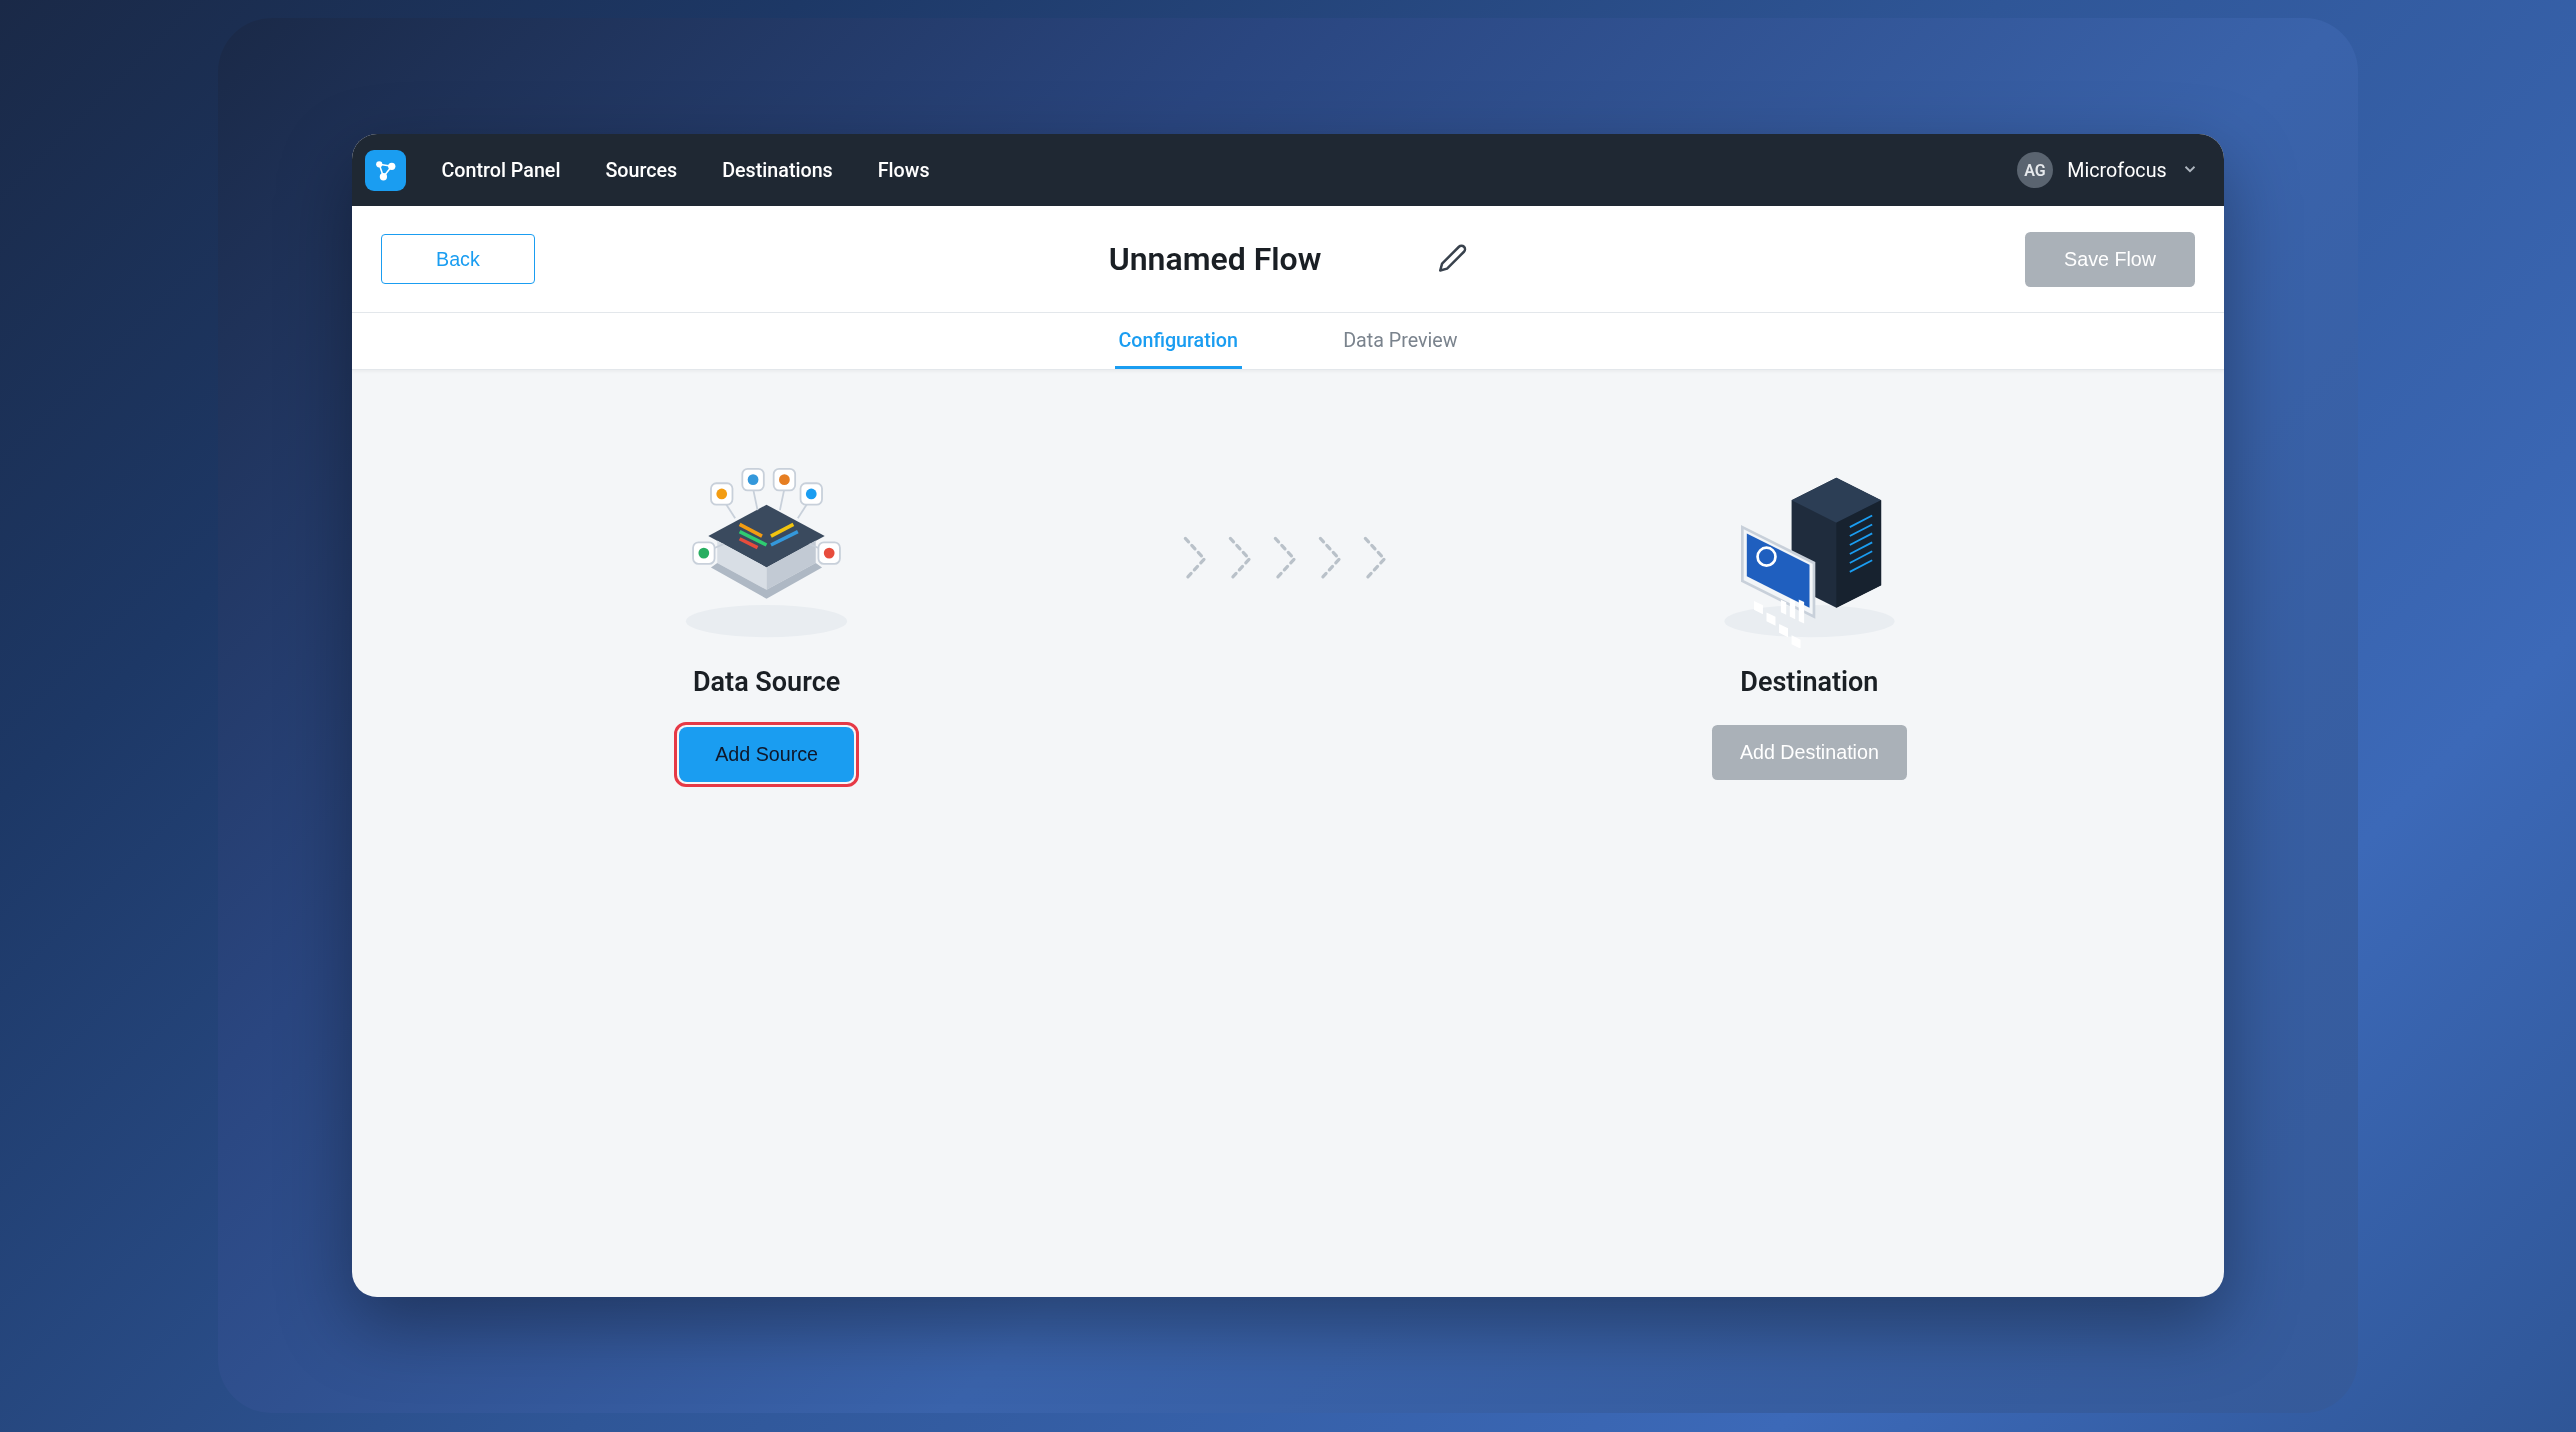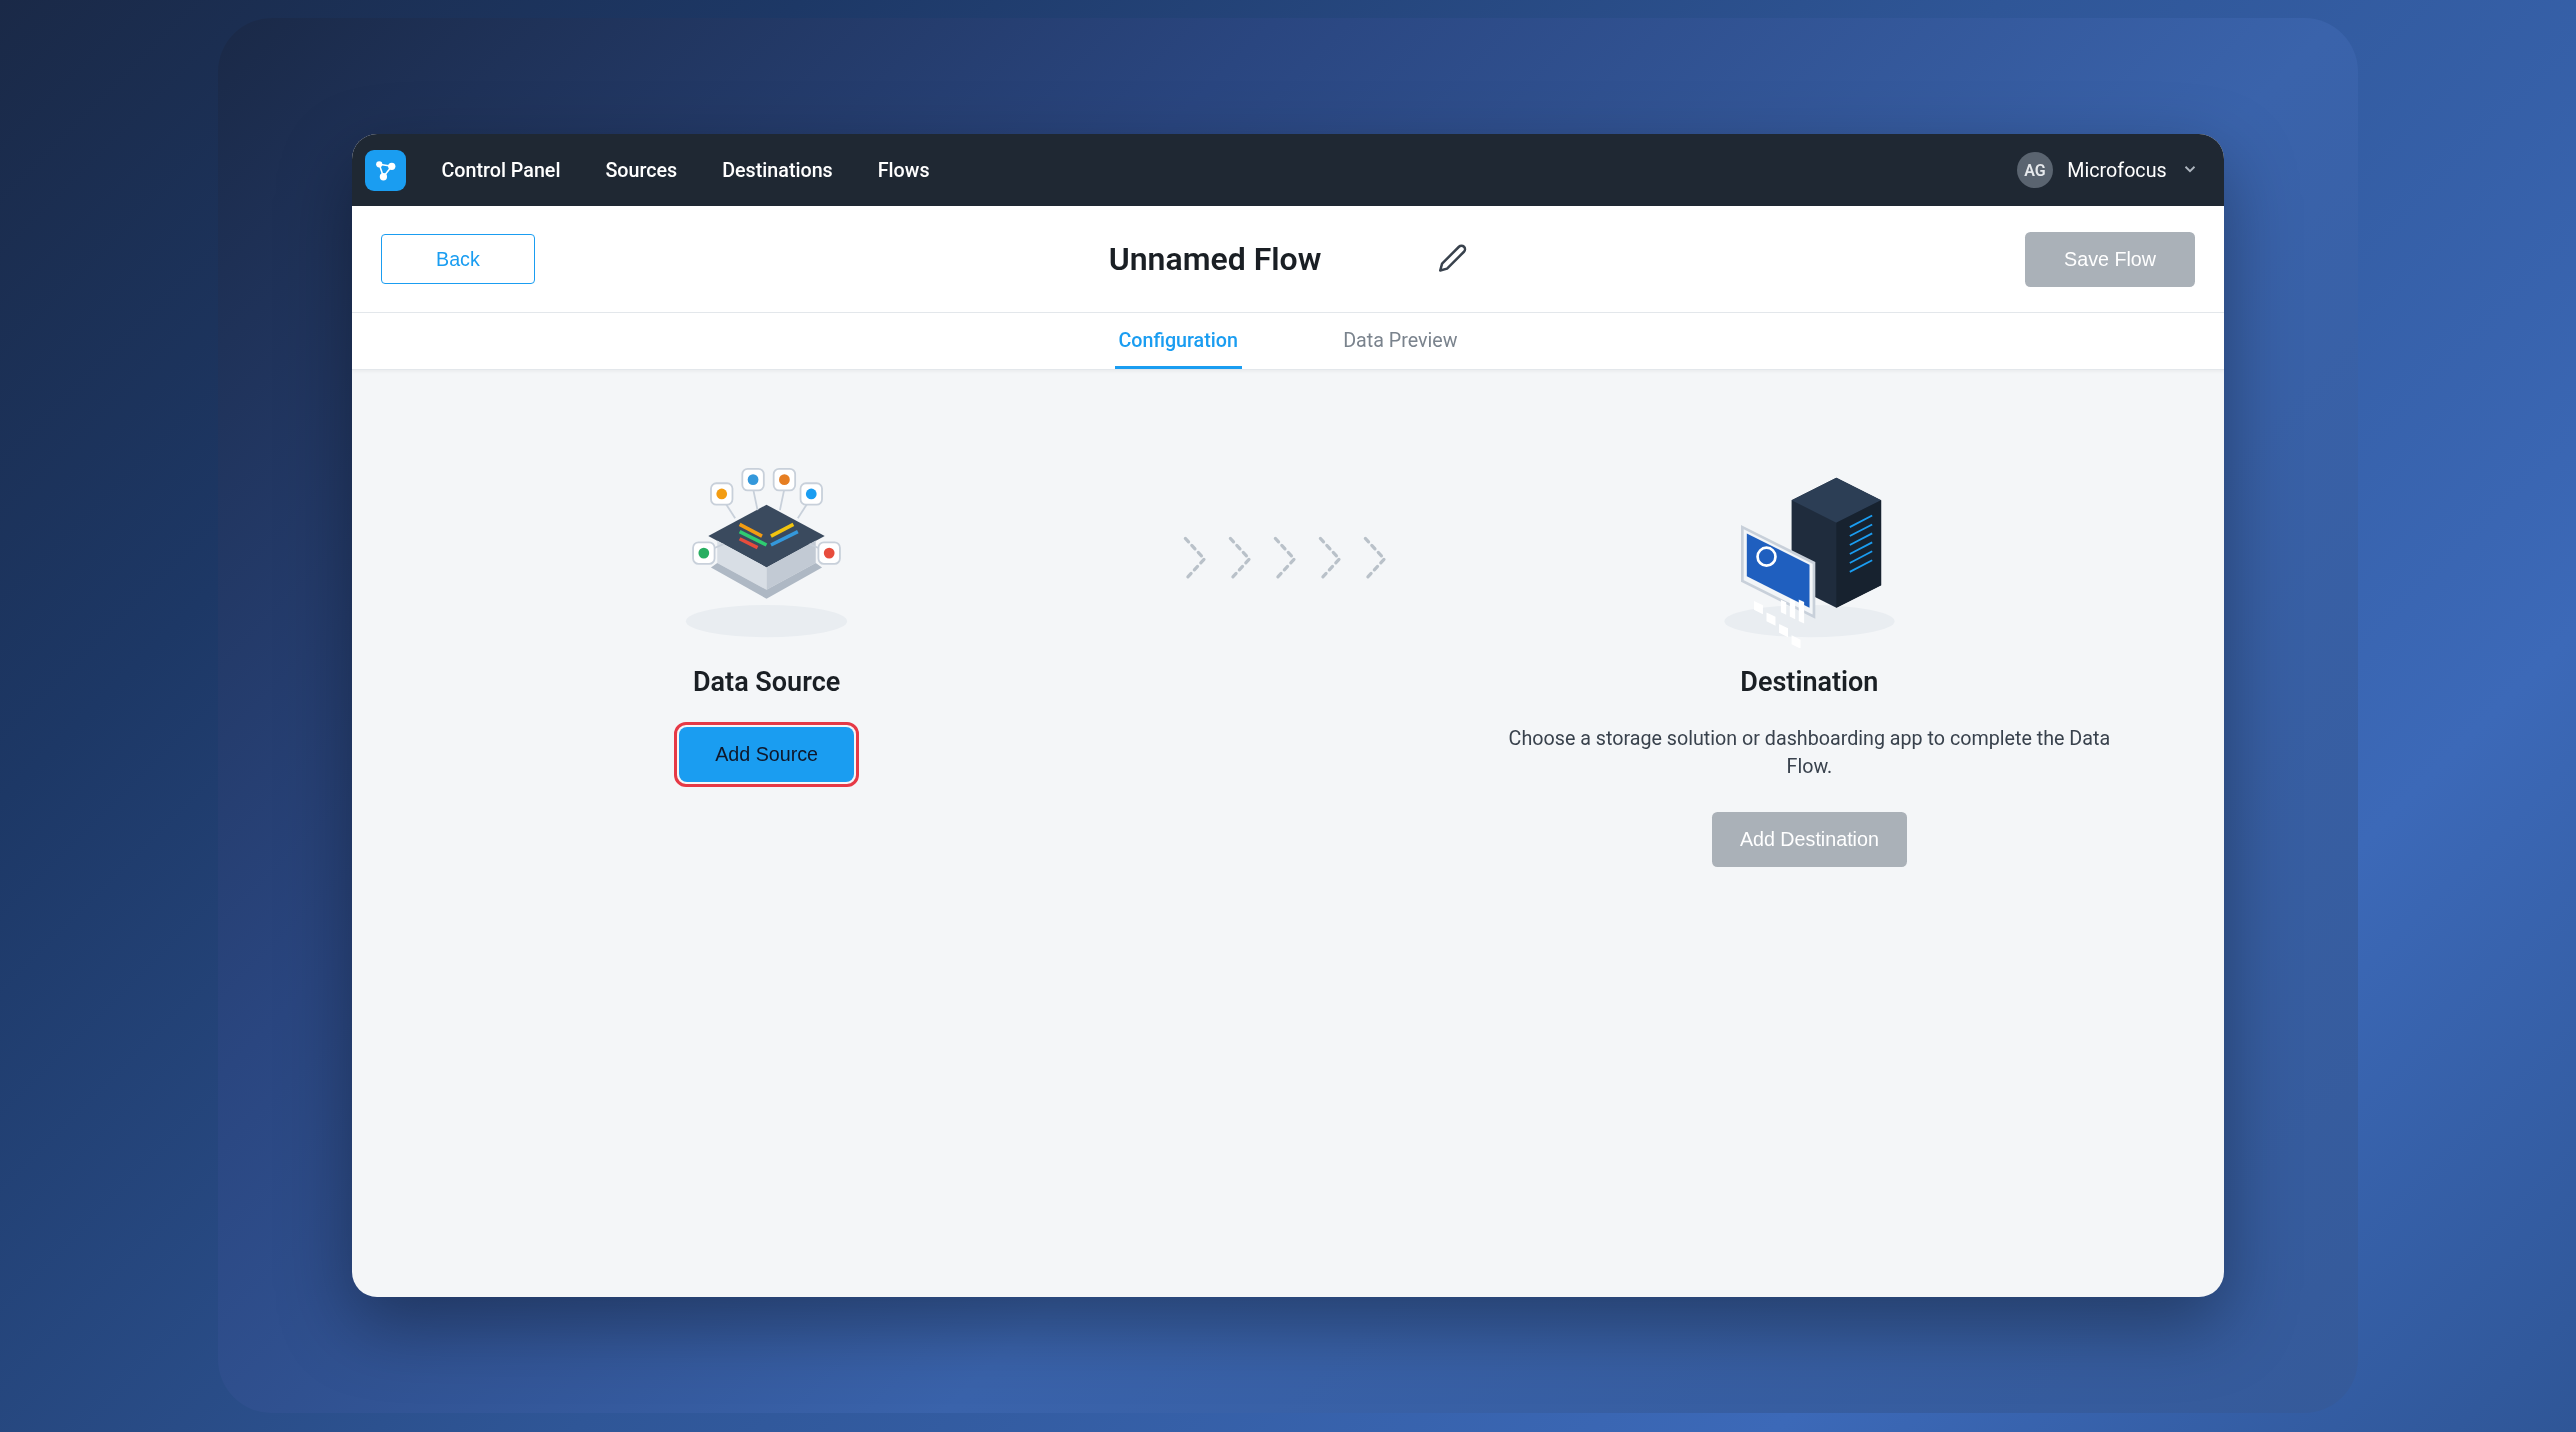--- a/index.html
+++ b/index.html
@@ -347,21 +347,20 @@
           <circle cx="62" cy="118" r="10" fill="none" stroke="#fff" stroke-width="3"></circle>
           <rect x="78" y="128" width="6" height="14" fill="#fff" transform="skewY(26)"></rect>
           <rect x="88" y="122" width="6" height="20" fill="#fff" transform="skewY(26)"></rect>
           <rect x="98" y="118" width="6" height="24" fill="#fff" transform="skewY(26)"></rect>
           <rect x="48" y="144" width="10" height="10" fill="#fff" transform="skewY(26)"></rect>
           <rect x="62" y="150" width="10" height="10" fill="#fff" transform="skewY(26)"></rect>
           <rect x="76" y="156" width="10" height="10" fill="#fff" transform="skewY(26)"></rect>
           <rect x="90" y="162" width="10" height="10" fill="#fff" transform="skewY(26)"></rect>
         </svg>
         <div class="panel-title">Destination</div>
-        <div class="panel-desc">Choose a storage solution or dashboarding app to complete the Data Flow.</div>
         <button class="btn-secondary">Add Destination</button>
       </div>
 
     </div>
 
   </div>
 </div>
 
 
 </body></html>

